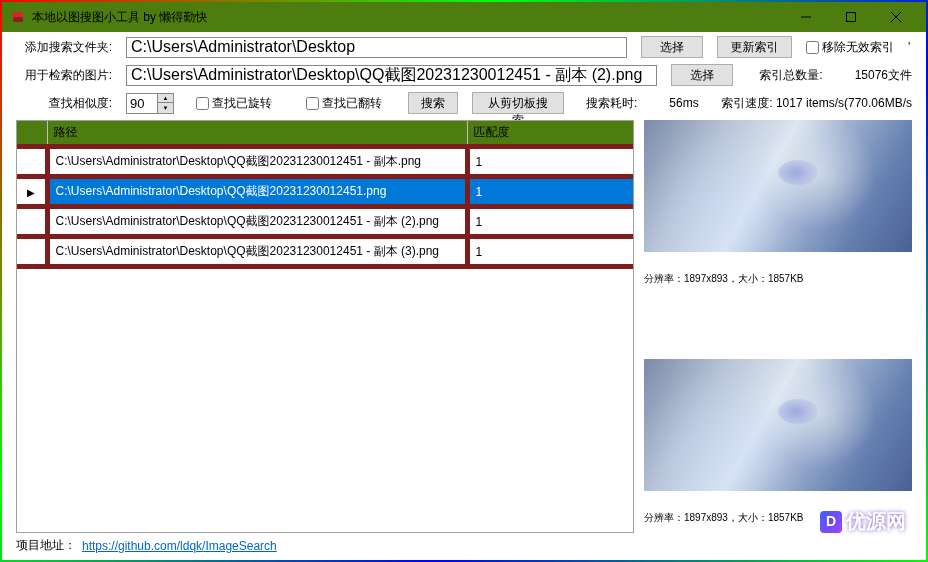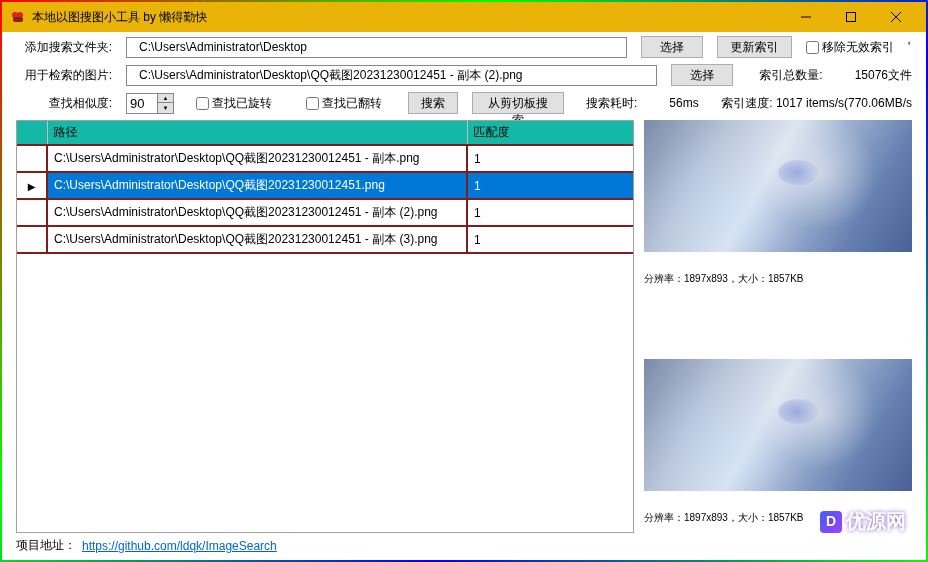--- a/index.html
+++ b/index.html
@@ -1,43 +1,43 @@
 <!DOCTYPE html>
 <html><head>
 <meta charset="utf-8">
 <style>
 * { box-sizing: border-box; margin: 0; padding: 0; }
 body { font-family: "Microsoft YaHei", "Segoe UI", sans-serif; font-size: 12px; background: #fff; width: 928px; height: 562px; overflow: hidden; position: relative; }
 .window { width: 928px; height: 562px; border: 2px solid; border-image: linear-gradient(135deg, #ff0000, #00ff00, #0000ff, #00ff00) 1; background: #fff; display: flex; flex-direction: column; position: relative; }
-.titlebar { height: 30px; display: flex; align-items: center; padding: 0 8px; background: #eab308; }
+.titlebar { height: 30px; display: flex; align-items: center; padding: 0 8px; background: #4d7c0f; }
 .title-icon { width: 16px; height: 16px; margin-right: 6px; }
 .title-text { flex: 1; font-size: 12px; }
 .win-controls { display: flex; gap: 0; }
 .win-btn { width: 45px; height: 28px; display: flex; align-items: center; justify-content: center; cursor: pointer; }
 .content { flex: 1; padding: 4px 14px 6px 14px; display: flex; flex-direction: column; }
 .row { display: flex; align-items: center; margin-bottom: 6px; gap: 14px; }
 .label { text-align: right; white-space: nowrap; }
 .label.w1 { width: 96px; }
-input[type=text].field { border: 1px solid #888; padding: 2px 12px; font-size: 12px; height: 21px; font-family: inherit; }
+input[type=text].field { border: 1px solid #888; padding: 2px 4px; font-size: 16px; height: 21px; font-family: inherit; }
 .field.f1 { flex: 1; }
 .btn { background: #e1e1e1; border: 1px solid #adadad; padding: 2px 10px; font-size: 12px; height: 22px; cursor: pointer; font-family: inherit; }
 .cb { display: flex; align-items: center; gap: 3px; white-space: nowrap; }
 .cb input { width: 13px; height: 13px; }
 .num-wrap { display: flex; align-items: center; }
 .num-field { width: 32px; border: 1px solid #888; padding: 2px 3px; height: 21px; font-size: 13px; text-align: left; }
 .spinner { display: flex; flex-direction: column; border: 1px solid #888; border-left: none; height: 21px; }
 .spin-btn { width: 15px; height: 9.5px; background: #e1e1e1; border: none; font-size: 6px; line-height: 1; cursor: pointer; display: flex; align-items: center; justify-content: center; }
 .spin-btn:first-child { border-bottom: 1px solid #888; }
 .main-area { flex: 1; display: flex; gap: 10px; min-height: 0; }
 .table-pane { flex: 1; border: 1px solid #a0a0a0; background: #fff; overflow: hidden; }
 table { width: 100%; border-collapse: collapse; font-size: 12px; }
-th { background: #14b8a6; border: 1px solid #c0c0c0; border-top: none; text-align: left; padding: 3px 6px; font-weight: normal; height: 22px; }
+th { background: #4d7c0f; border: 1px solid #c0c0c0; border-top: none; text-align: left; padding: 3px 6px; font-weight: normal; height: 22px; }
 th:first-child { border-left: none; width: 30px; }
 th:last-child { border-right: none; }
-td { border: 2px solid #7f1d1d; padding: 4px 6px; height: 24px; }
+td { border: 5px solid #7f1d1d; padding: 4px 6px; height: 24px; }
 td:first-child { border-left: none; width: 30px; text-align: center; }
 td:last-child { border-right: none; }
 tr.selected td { background: #0078d7; color: #fff; }
 .arrow-ind { font-size: 10px; }
 th.col-path, td.col-path { width: 420px; }
 .preview-pane { width: 268px; display: flex; flex-direction: column; }
 .preview-block { margin-bottom: 8px; }
 .preview-img { width: 268px; height: 132px; background: linear-gradient(120deg, #7a8aa8 0%, #b8c4d8 25%, #dce5f0 45%, #9db0d0 60%, #6580b0 80%, #4a6095 100%); border: none; position: relative; overflow: hidden; }
 .preview-img::before { content: ""; position: absolute; top: 30%; right: 35%; width: 40px; height: 25px; background: radial-gradient(ellipse, rgba(80,100,200,0.7), transparent); border-radius: 50%; }
 .preview-img::after { content: ""; position: absolute; inset: 0; background: radial-gradient(circle at 65% 40%, rgba(255,255,255,0.5) 0%, transparent 30%), radial-gradient(circle at 30% 70%, rgba(200,220,255,0.4), transparent 40%); }

